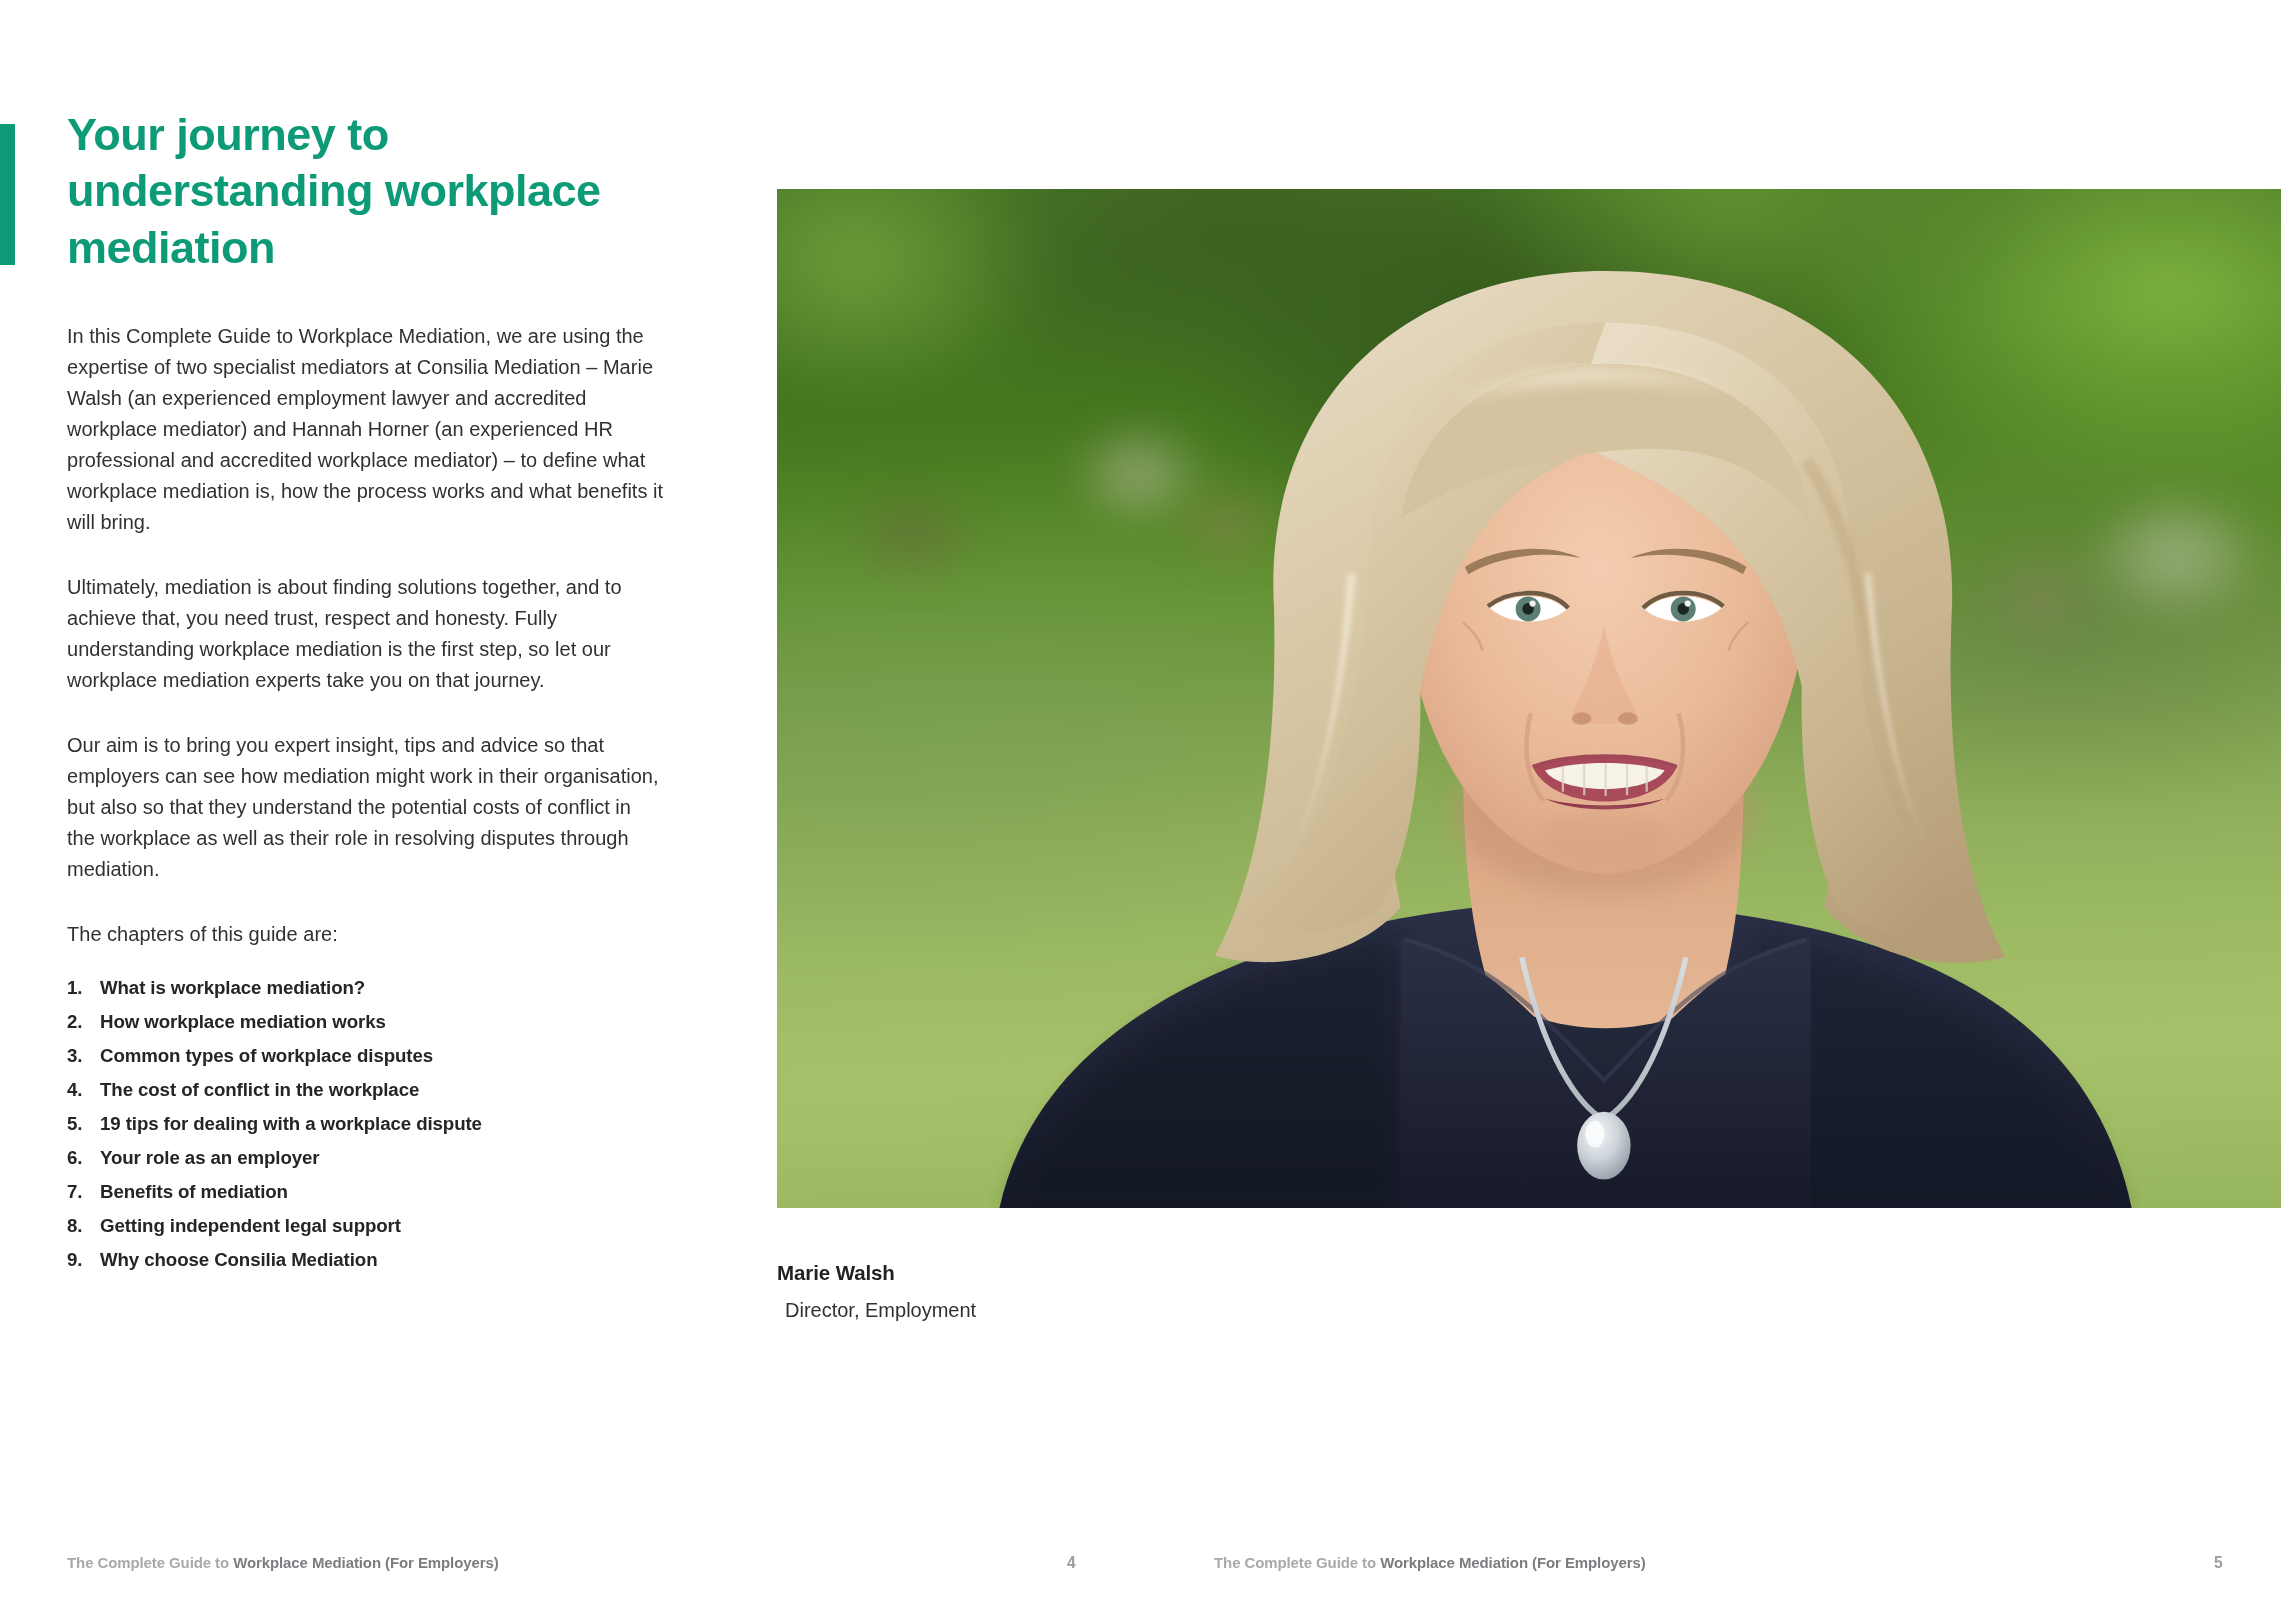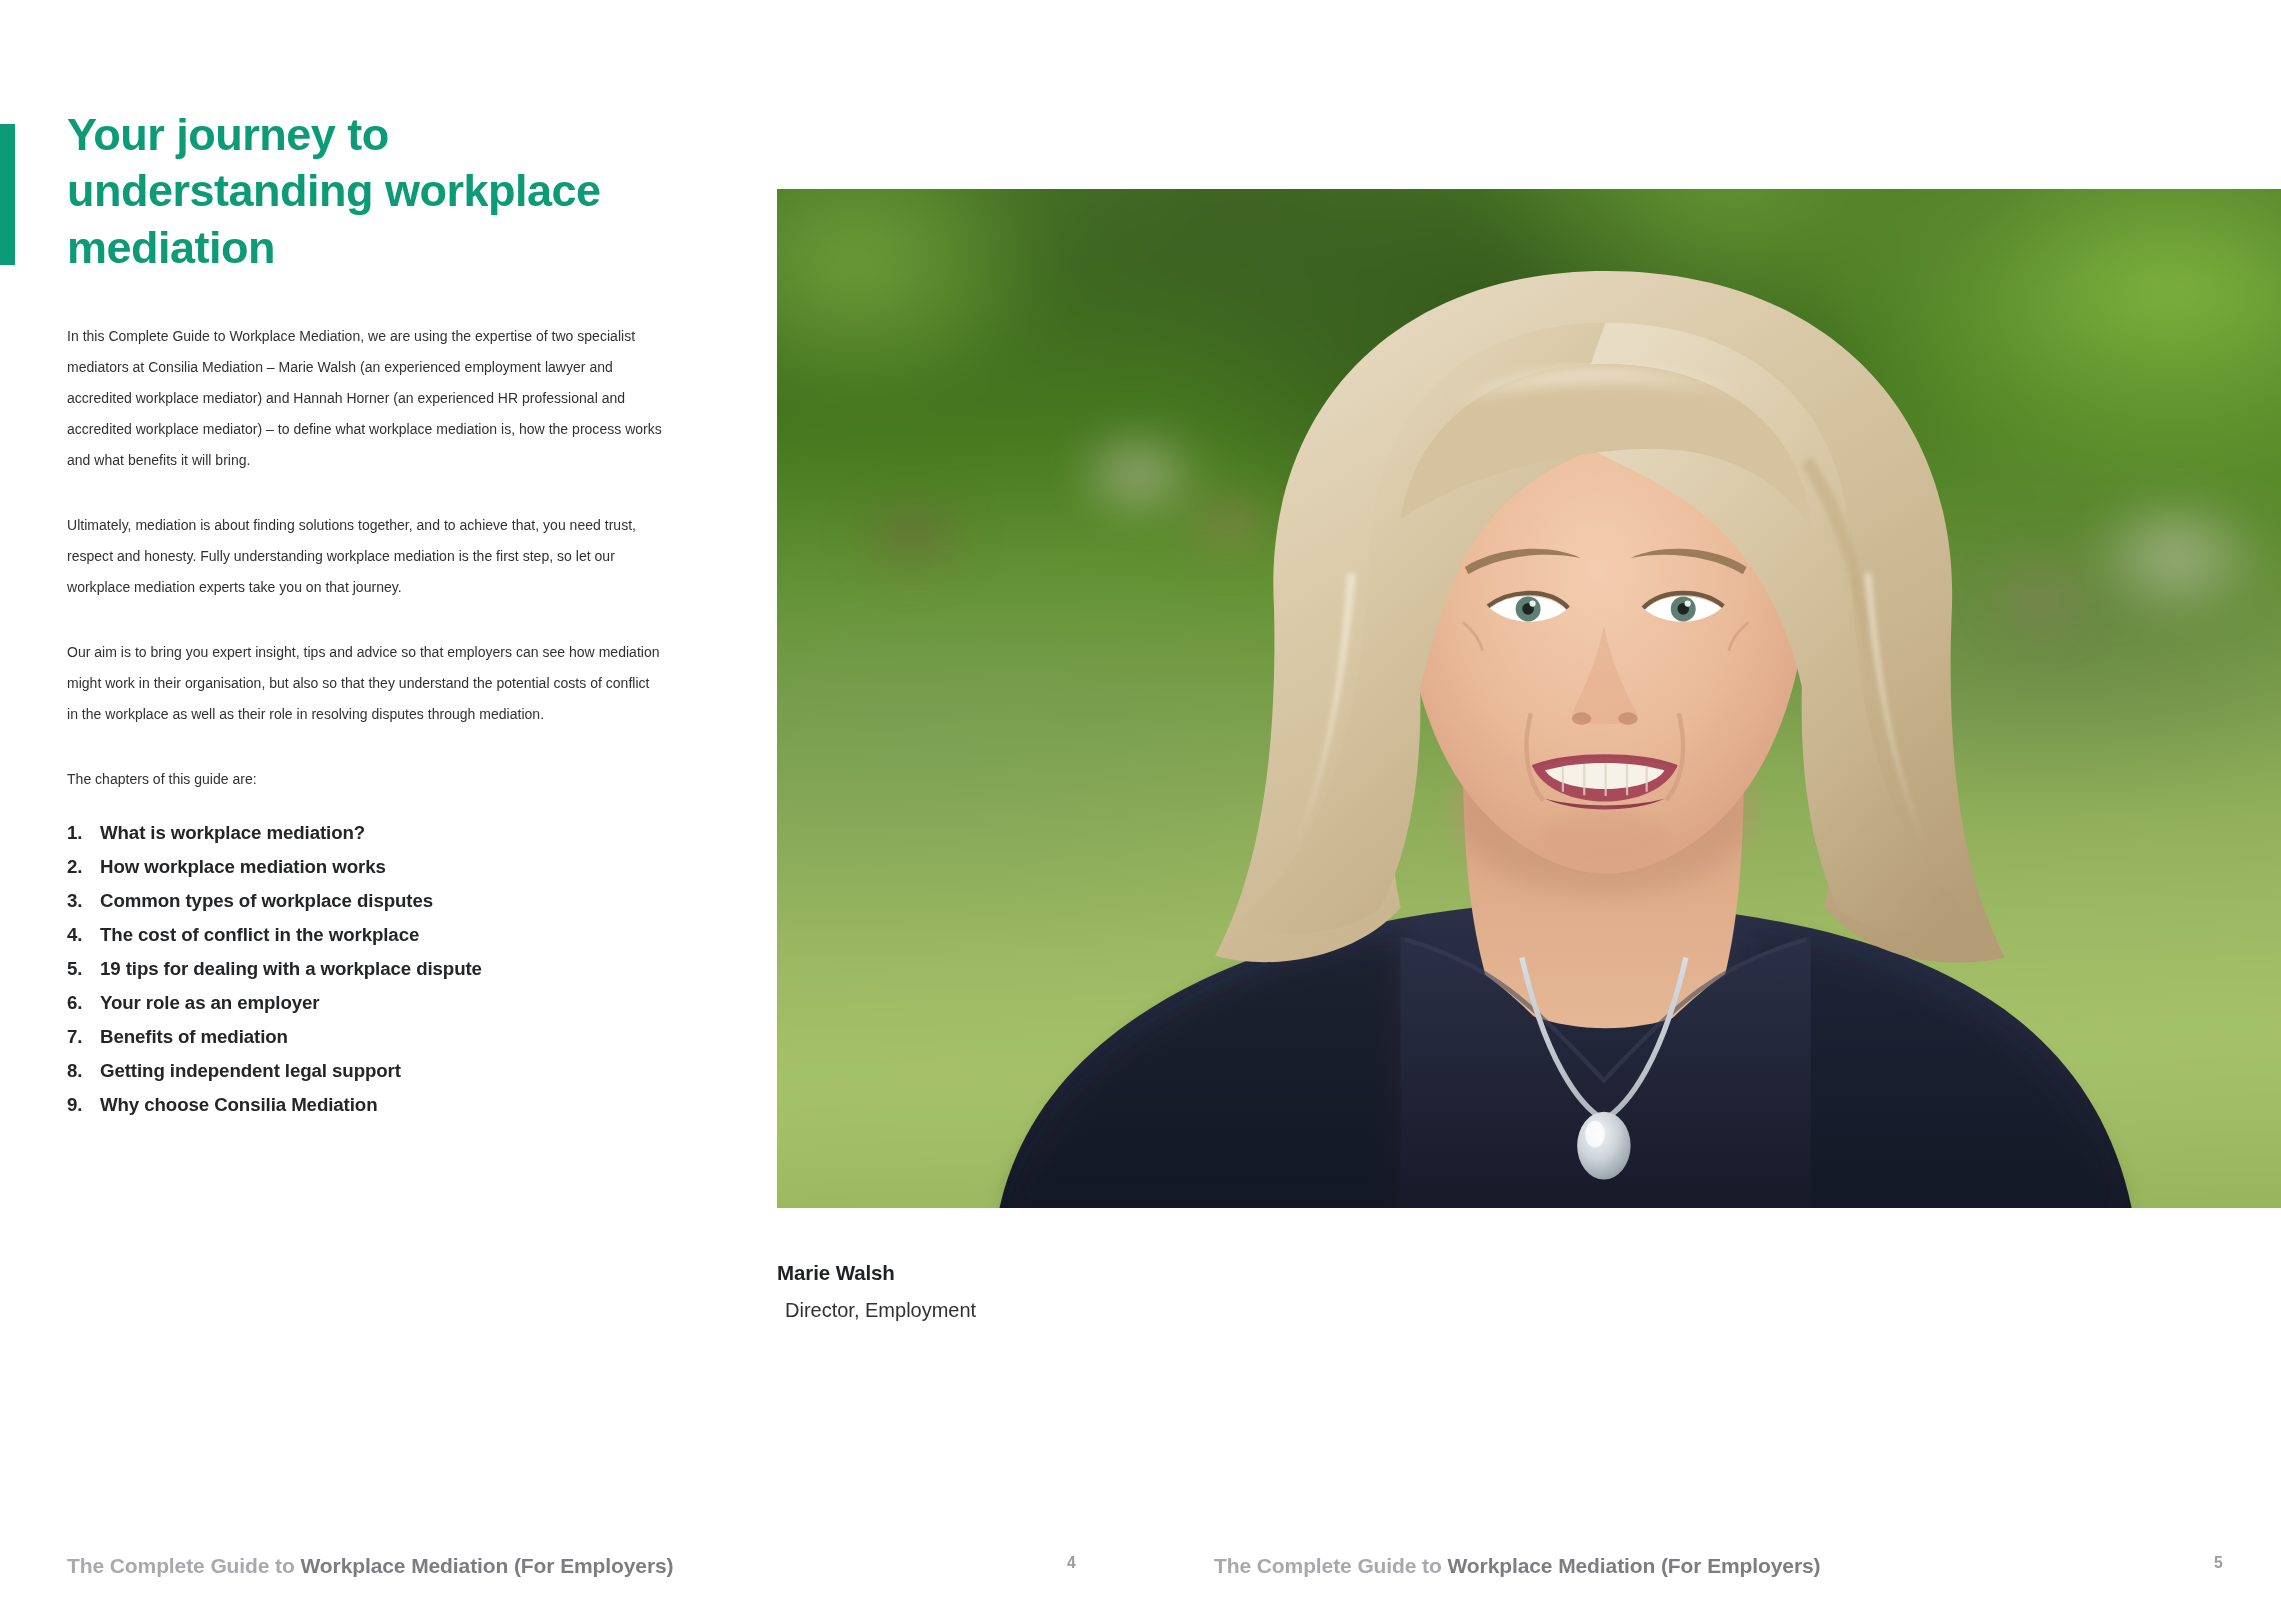--- a/index.html
+++ b/index.html
@@ -42,21 +42,21 @@
   }
 
   .body-col {
     position: absolute;
     left: 67px;
     top: 321px;
     width: 597px;
   }
   .para {
     margin: 0 0 34px 0;
-    font-size: 14px;
+    font-size: 20px;
     line-height: 31px;
     color: #2f3133;
     letter-spacing: 0.02px;
   }
   .para.lead-in {
     margin-bottom: 27px;
   }
 
   .chapter-list {
     list-style: none;
@@ -152,21 +152,21 @@
     margin: 8px;
     font-size: 20px;
     line-height: 35px;
     color: #2f3133;
   }
 
   
   .footer {
     position: absolute;
     top: 1554px;
-    font-size: 21px;
+    font-size: 15px;
     font-weight: 700;
     letter-spacing: -0.1px;
     white-space: nowrap;
   }
   .footer .f-light { color: #a7a9ac; }
   .footer .f-dark  { color: #7b7d80; }
   .footer-left  { left: 67px; }
   .footer-right { left: 1214px; }
   .pagenum {
     position: absolute;

